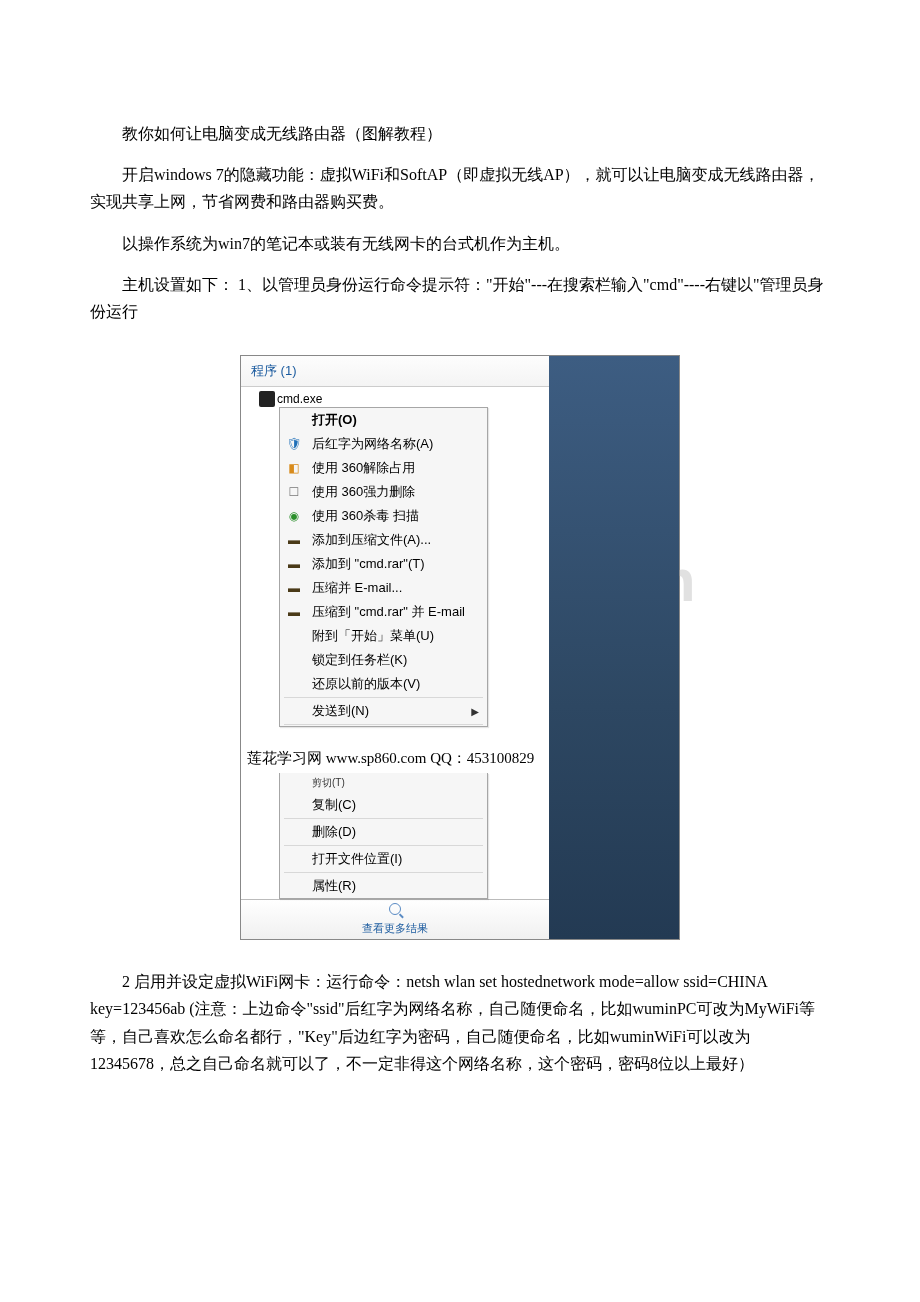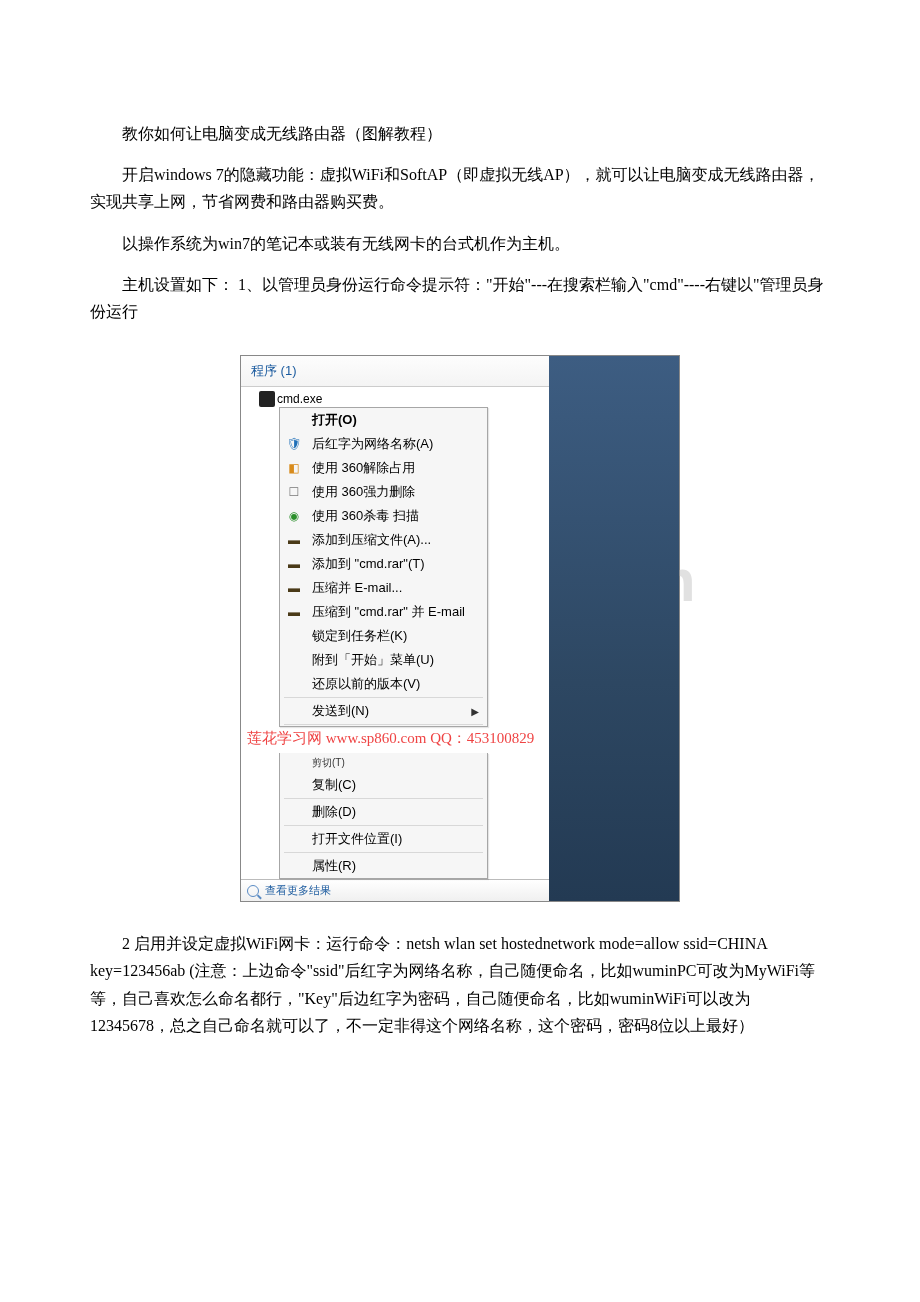--- a/index.html
+++ b/index.html
@@ -111,24 +111,24 @@
       top: 190px;
       text-align: center;
       font-size: 60px;
       font-weight: bold;
       color: rgba(170,170,170,0.35);
       font-family: Arial, sans-serif;
       pointer-events: none;
       letter-spacing: -2px;
     }
     .red-overlay {
-      color: #ef4444;
+      color: #000000;
       font-size: 15px;
       font-weight: normal;
-      padding: 2px 0 5px 6px;
+      padding: 22px 0 5px 6px;
       position: relative;
       font-family: SimSun, serif;
       display: flex;
       align-items: baseline;
     }
     .red-overlay .main-red {
       flex: 1;
     }
     .tiny-black {
       font-size: 10px;
@@ -138,20 +138,21 @@
     }
     .search-row {
       border-top: 1px solid #bbb;
       background: linear-gradient(#fff, #f0f0f0);
       padding: 3px 6px;
       display: flex;
       align-items: center;
       gap: 6px;
       font-size: 11px;
       color: #1a5a9e;
+      flex-direction: column;
     }
     .mag {
       width: 12px; height: 12px;
       border: 1.5px solid #5a8bc4;
       border-radius: 50%;
       position: relative;
     }
     .mag::after {
       content: '';
       position: absolute;
@@ -225,24 +226,24 @@
           </div>
           <div class="menu-item">
             <span class="menu-icon book-ico">▬</span>
             <span>压缩并 E-mail...</span>
           </div>
           <div class="menu-item">
             <span class="menu-icon book-ico">▬</span>
             <span>压缩到 "cmd.rar" 并 E-mail</span>
           </div>
           <div class="menu-item">
+            <span>附到「开始」菜单(U)</span>
+          </div>
+          <div class="menu-item">
             <span>锁定到任务栏(K)</span>
-          </div>
-          <div class="menu-item">
-            <span>附到「开始」菜单(U)</span>
           </div>
           <div class="menu-item">
             <span>还原以前的版本(V)</span>
           </div>
           <div class="menu-divider"></div>
           <div class="menu-item">
             <span>发送到(N)</span>
             <span class="arrow-right">▶</span>
           </div>
           <div class="menu-divider"></div>

